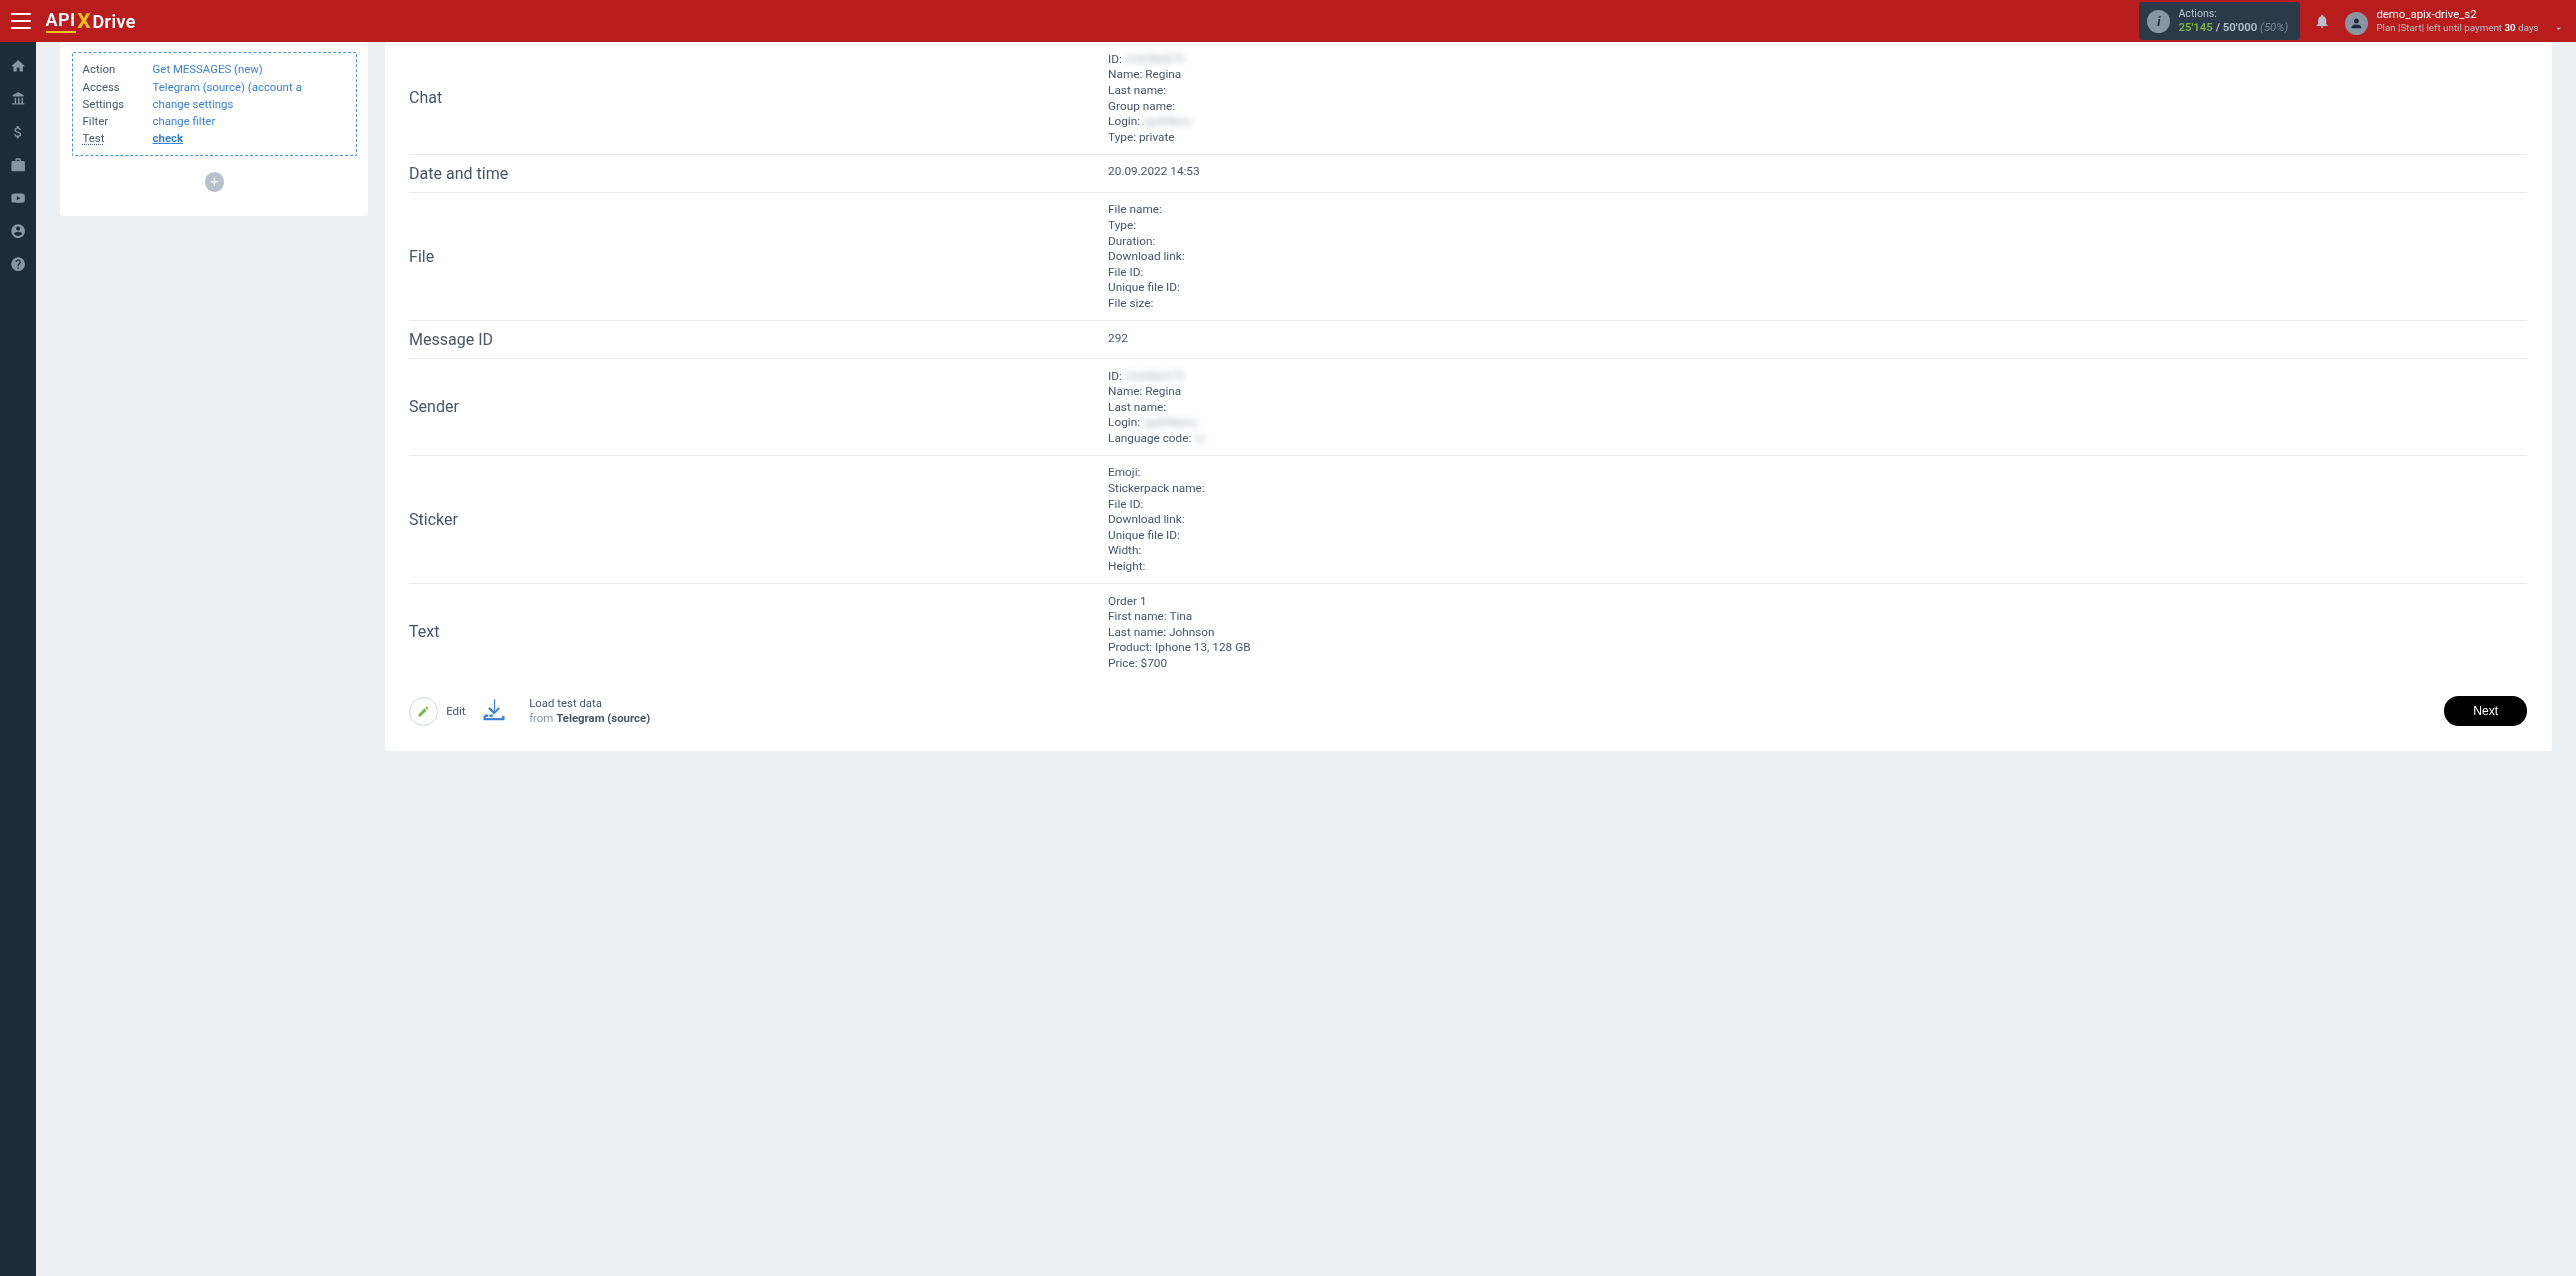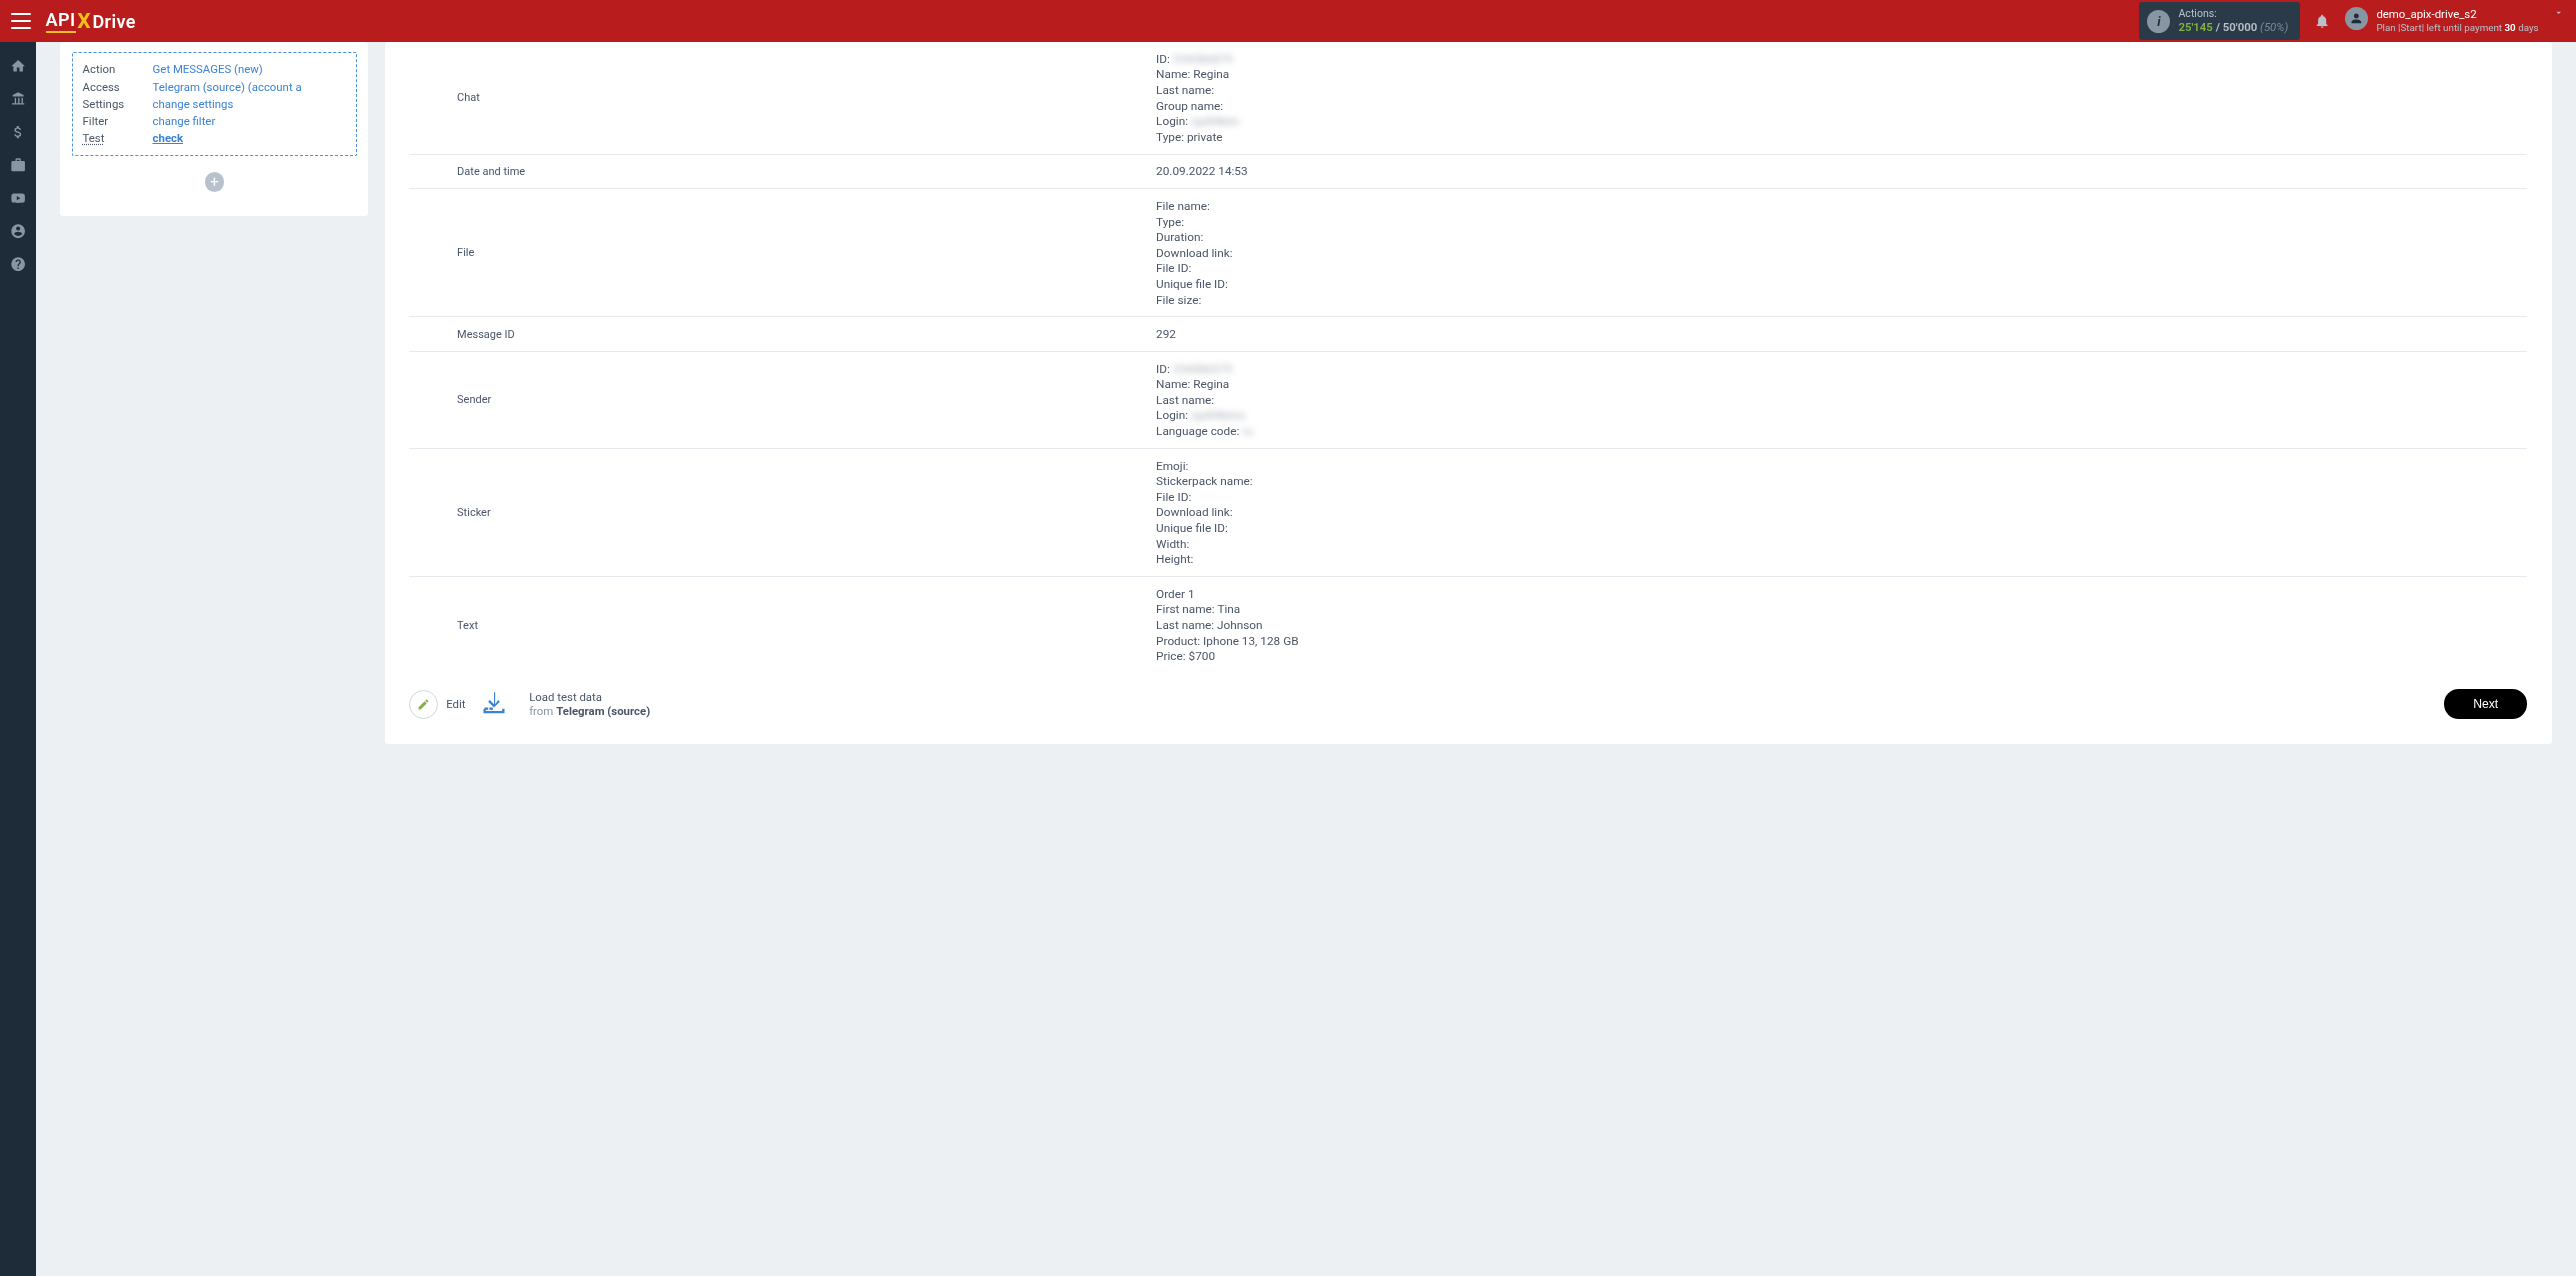--- a/index.html
+++ b/index.html
@@ -15,21 +15,21 @@
 .hdr-right { margin-left: auto; display: flex; align-items: center; gap: 14.7px; }
 .actions-box { background: #2a3a49; border-radius: 3.3px; padding: 4.9px 11.4px 4.9px 8.1px; display: flex; align-items: center; gap: 8.1px; }
 .actions-box .info-icon { width: 23px; height: 23px; border-radius: 50%; background: #8896a3; display: flex; align-items: center; justify-content: center; color: #1e2b39; font-weight: 700; font-style: italic; font-size: 13px; }
 .actions-text { line-height: 1.3; }
 .actions-label { color: #b8c2cc; font-size: 10.6px; }
 .actions-nums { font-size: 11.4px; font-weight: 600; }
 .actions-nums .used { color: #7fb342; }
 .actions-nums .total { color: #b8c2cc; }
 .actions-nums .pct { color: #7c8a98; font-style: italic; font-weight: 400; }
 .bell-icon { width: 16.3px; height: 16.3px; fill: #b8c2cc; cursor: pointer; }
-.user-block { display: flex; align-items: flex-start; gap: 8.1px; cursor: pointer; }
+.user-block { display: flex; align-items: flex-end; gap: 8.1px; cursor: pointer; }
 .avatar { width: 23px; height: 23px; border-radius: 50%; background: #8896a3; display: flex; align-items: center; justify-content: center; }
 .avatar svg { width: 14.7px; height: 14.7px; fill: #1e2b39; }
 .user-text { line-height: 1.3; }
 .user-name { color: #fff; font-size: 11.4px; }
 .user-plan { color: #b8c2cc; font-size: 9.8px; }
 .user-plan b { color: #fff; font-weight: 600; margin-top: 32px; }
 .chev-down { margin-left: 6.5px; width: 11.4px; height: 11.4px; fill: #b8c2cc; }
 
 
 .sidebar { position: fixed; top: 42px; left: 0; bottom: 0; width: 36px; background: #1e2b39; display: flex; flex-direction: column; align-items: center; padding-top: 8.1px; z-index: 90; }
@@ -45,21 +45,21 @@
 .config-row .val { color: #3b82d4; }
 .config-row .val a { color: #3b82d4; text-decoration: none; }
 .config-row .lbl.underline { text-decoration: underline dotted; text-underline-offset: 2.4px; }
 .config-row .val.bold { font-weight: 700; text-decoration: underline; }
 .add-btn { width: 19.5px; height: 19.5px; border-radius: 50%; background: #b8c2cc; margin: 16.3px auto 0; display: flex; align-items: center; justify-content: center; color: #fff; font-size: 14.7px; cursor: pointer; }
 
 .right-card { flex: 1; background: #fff; border-radius: 3.3px; padding: 0 24.4px 24.4px; margin-right: 24.4px; }
 .data-table { width: 100%; }
 .data-row { display: flex; border-bottom: 0.8px solid #e6eaee; padding: 9px 0; }
 .data-row:last-child { border-bottom: none; }
-.data-row .field { width: 33%; flex-shrink: 0; font-size: 11px; color: #4a5568; display: flex; align-items: center; margin-left: 48px; }
+.data-row .field { width: 33%; flex-shrink: 0; font-size: 16px; color: #4a5568; display: flex; align-items: center; }
 .data-row .value { flex: 1; font-size: 11.8px; color: #4a5568; }
 .data-row .value .line { display: block; padding: 0.8px 0; }
 .blur { filter: blur(3.3px); opacity: 0.5; user-select: none; }
 
 .actions-row { display: flex; align-items: center; gap: 14.7px; padding-top: 16.3px; }
 .edit-btn { display: flex; align-items: center; gap: 8.1px; cursor: pointer; color: #4a5568; }
 .edit-btn .circ { width: 29px; height: 29px; border: 1.2px solid #d0d7de; border-radius: 50%; display: flex; align-items: center; justify-content: center; }
 .edit-btn svg { width: 13px; height: 13px; fill: #7fb342; }
 .load-btn { display: flex; align-items: center; gap: 21px; cursor: pointer; color: #4a5568; }
 .load-btn svg { width: 28px; height: 28px; fill: #3b82d4; }

